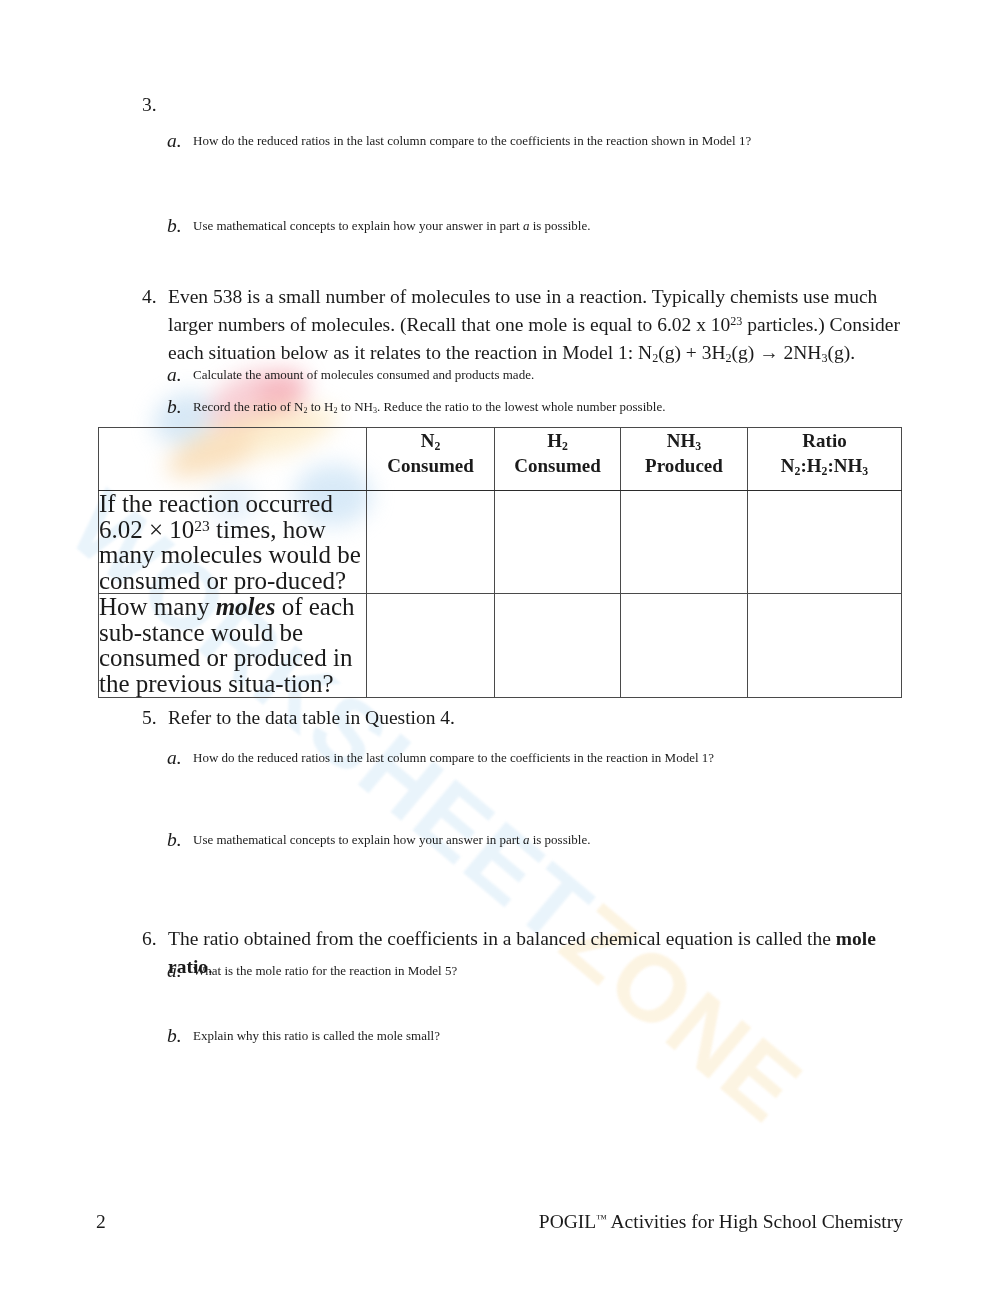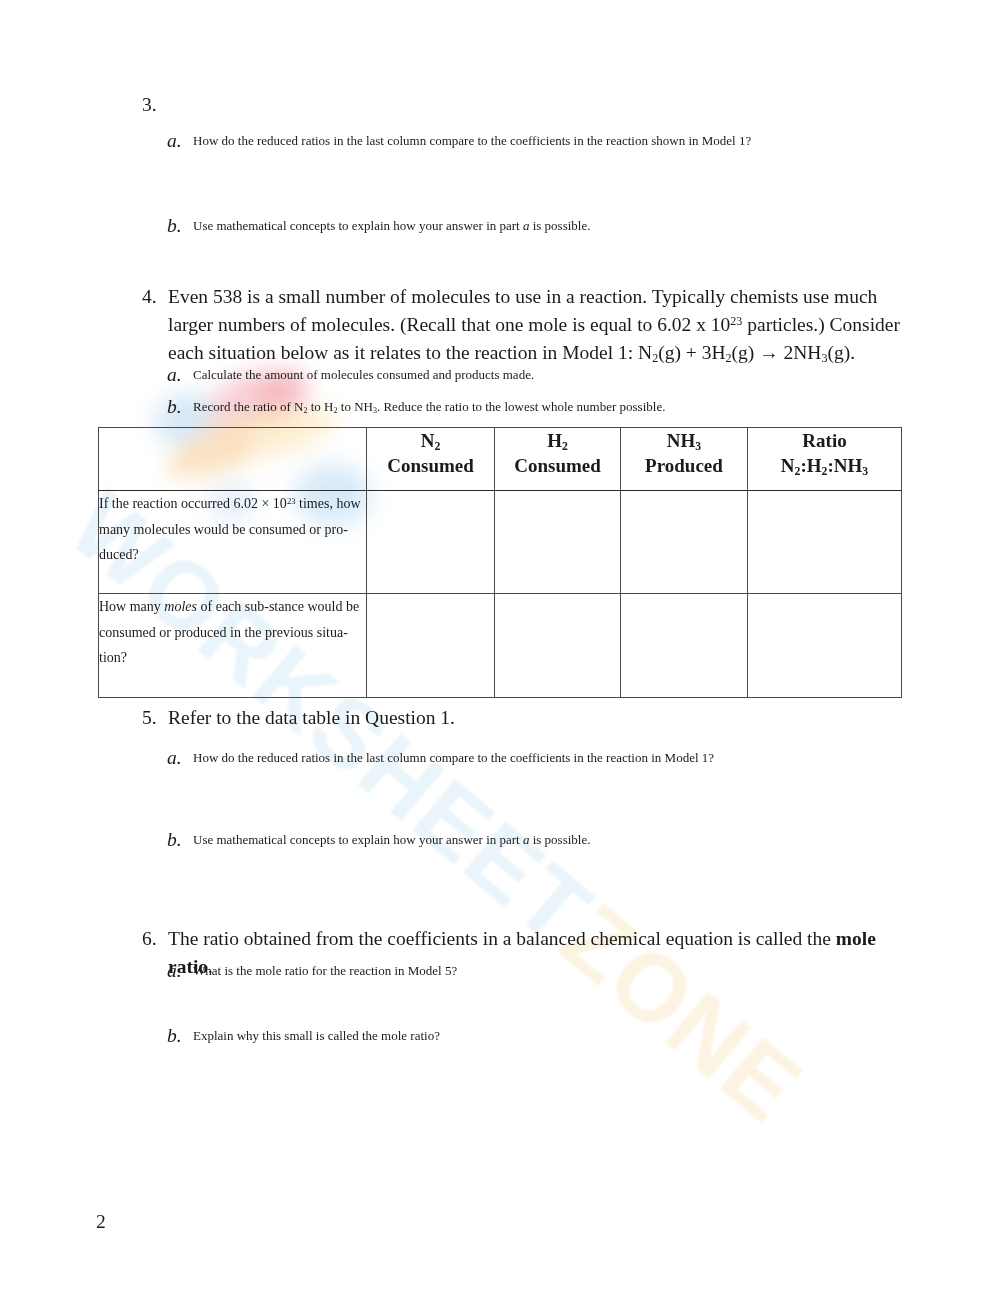--- a/index.html
+++ b/index.html
@@ -99,21 +99,21 @@
   }
   .sub-body {
     font-size: 13px;
     line-height: 28px;
   }
 
   sub { font-size: 0.62em; line-height: 0; vertical-align: -0.28em; }
   sup { font-size: 0.62em; line-height: 0; vertical-align: 0.48em; }
   .ital { font-style: italic; }
   .bold { font-weight: 700; }
-  .bolditalic { font-weight: 400; font-style: italic; }
+  .bolditalic { font-weight: 700; font-style: italic; }
 
   
   .data-table {
     position: absolute;
     left: 98px;
     top: 427px;
     width: 803px;
     border-collapse: collapse;
     table-layout: fixed;
   }
@@ -133,21 +133,21 @@
     text-align: center;
     font-weight: 700;
     font-size: 19px;
     line-height: 25px;
     padding: 9px 4px 8px 4px;
     height: 46px;
     box-sizing: border-box;
   }
   .hblank { height: 63px; }
   .rowlabel {
-    font-size: 14px;
+    font-size: 25px;
     line-height: 25.5px;
     padding: 9px 10px 10px 11px;
     text-align: left;
   }
   .r1 { height: 102px; }
   .r2 { height: 103px; }
   .blank-cell { }
 
   
   .footer {
@@ -251,21 +251,21 @@
           <td class="blank-cell"></td>
           <td class="blank-cell"></td>
           <td class="blank-cell"></td>
           <td class="blank-cell"></td>
         </tr>
       </tbody>
     </table>
 
     <div class="q" style="left:142px; top:704px; width:760px;">
       <span class="q-num">5.</span>
-      <span class="q-body">Refer to the data table in Question 1.</span>
+      <span class="q-body">Refer to the data table in Question 4.</span>
     </div>
 
     <div class="sub" style="left:167px; top:744px; width:715px;">
       <span class="sub-letter">a.</span>
       <span class="sub-body">How do the reduced ratios in the last column compare to the coefficients in the reaction in Model 1?</span>
     </div>
 
     <div class="sub" style="left:167px; top:826px; width:715px;">
       <span class="sub-letter">b.</span>
       <span class="sub-body"><span>Use mathematical concepts to explain how your answer in part </span><span class="ital">a</span><span> is possible.</span></span>
@@ -276,21 +276,22 @@
       <span class="q-body"><span>The ratio obtained from the coefficients in a balanced chemical equation is called the </span><span class="bold">mole ratio</span><span>.</span></span>
     </div>
 
     <div class="sub" style="left:167px; top:957px; width:715px;">
       <span class="sub-letter">a.</span>
       <span class="sub-body">What is the mole ratio for the reaction in Model 5?</span>
     </div>
 
     <div class="sub" style="left:167px; top:1022px; width:715px;">
       <span class="sub-letter">b.</span>
-      <span class="sub-body">Explain why this small is called the mole ratio?</span>
+      <span class="sub-body">Explain why this ratio is called the mole small?</span>
     </div>
 
     <div class="footer">
       <span class="footer-page">2</span>
+      <span class="footer-title"><span>POGIL</span><sup>™</sup><span> Activities for High School Chemistry</span></span>
     </div>
 
   </div>
 </div>
 
 </body></html>

